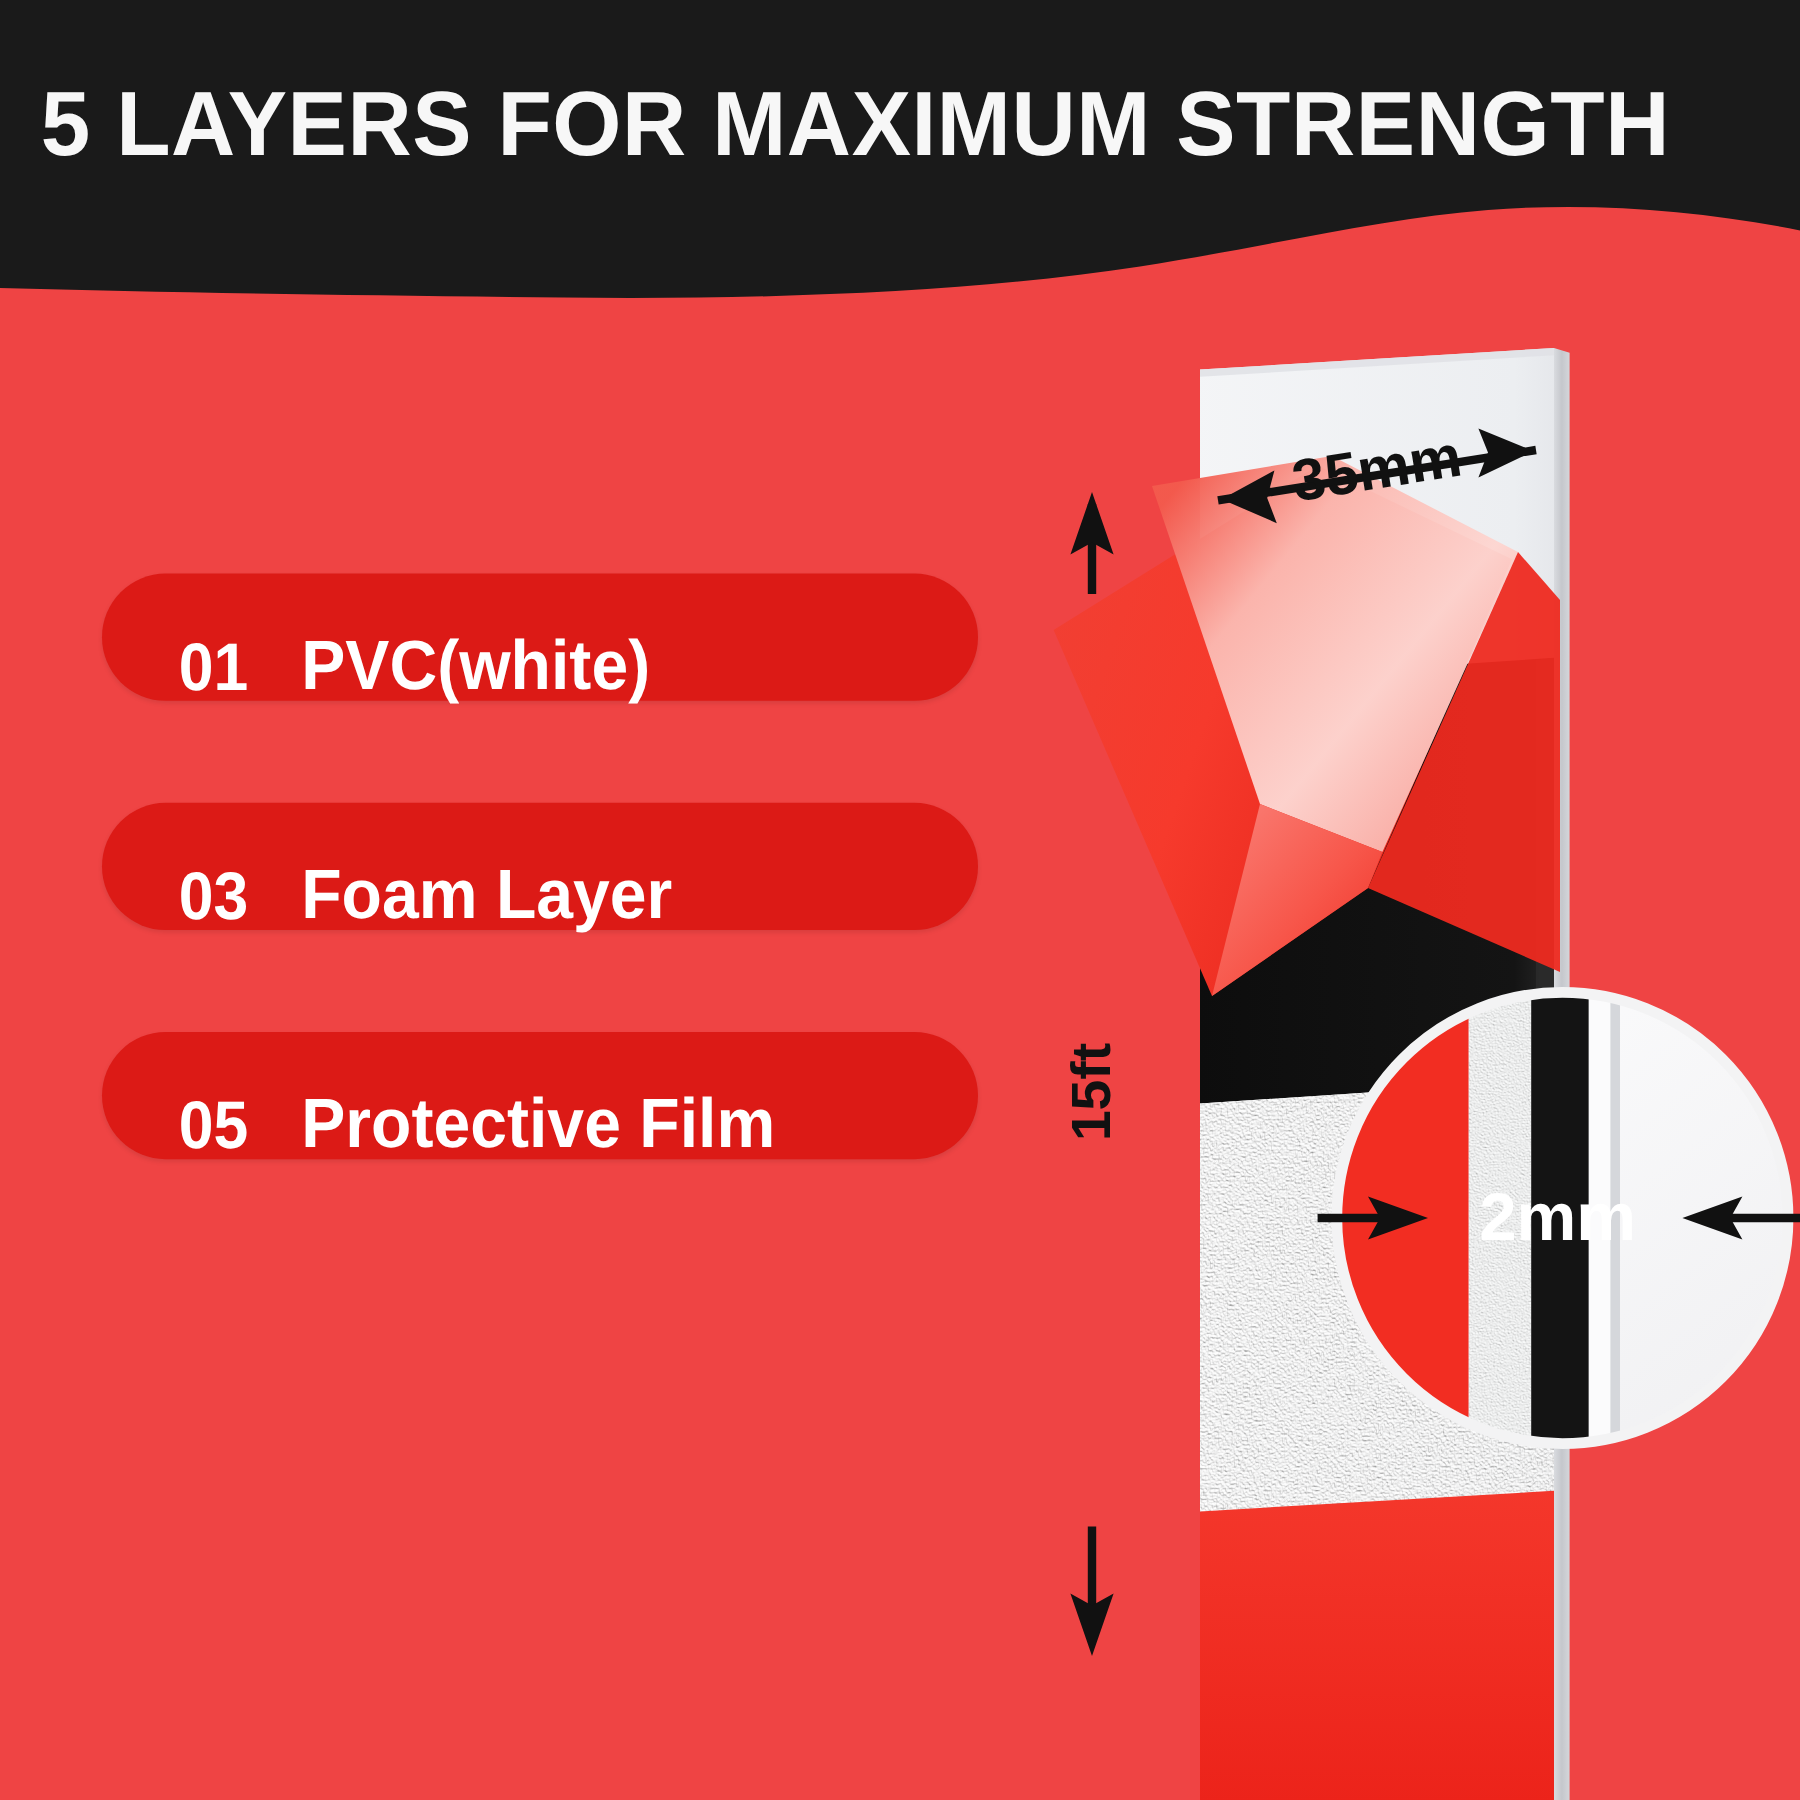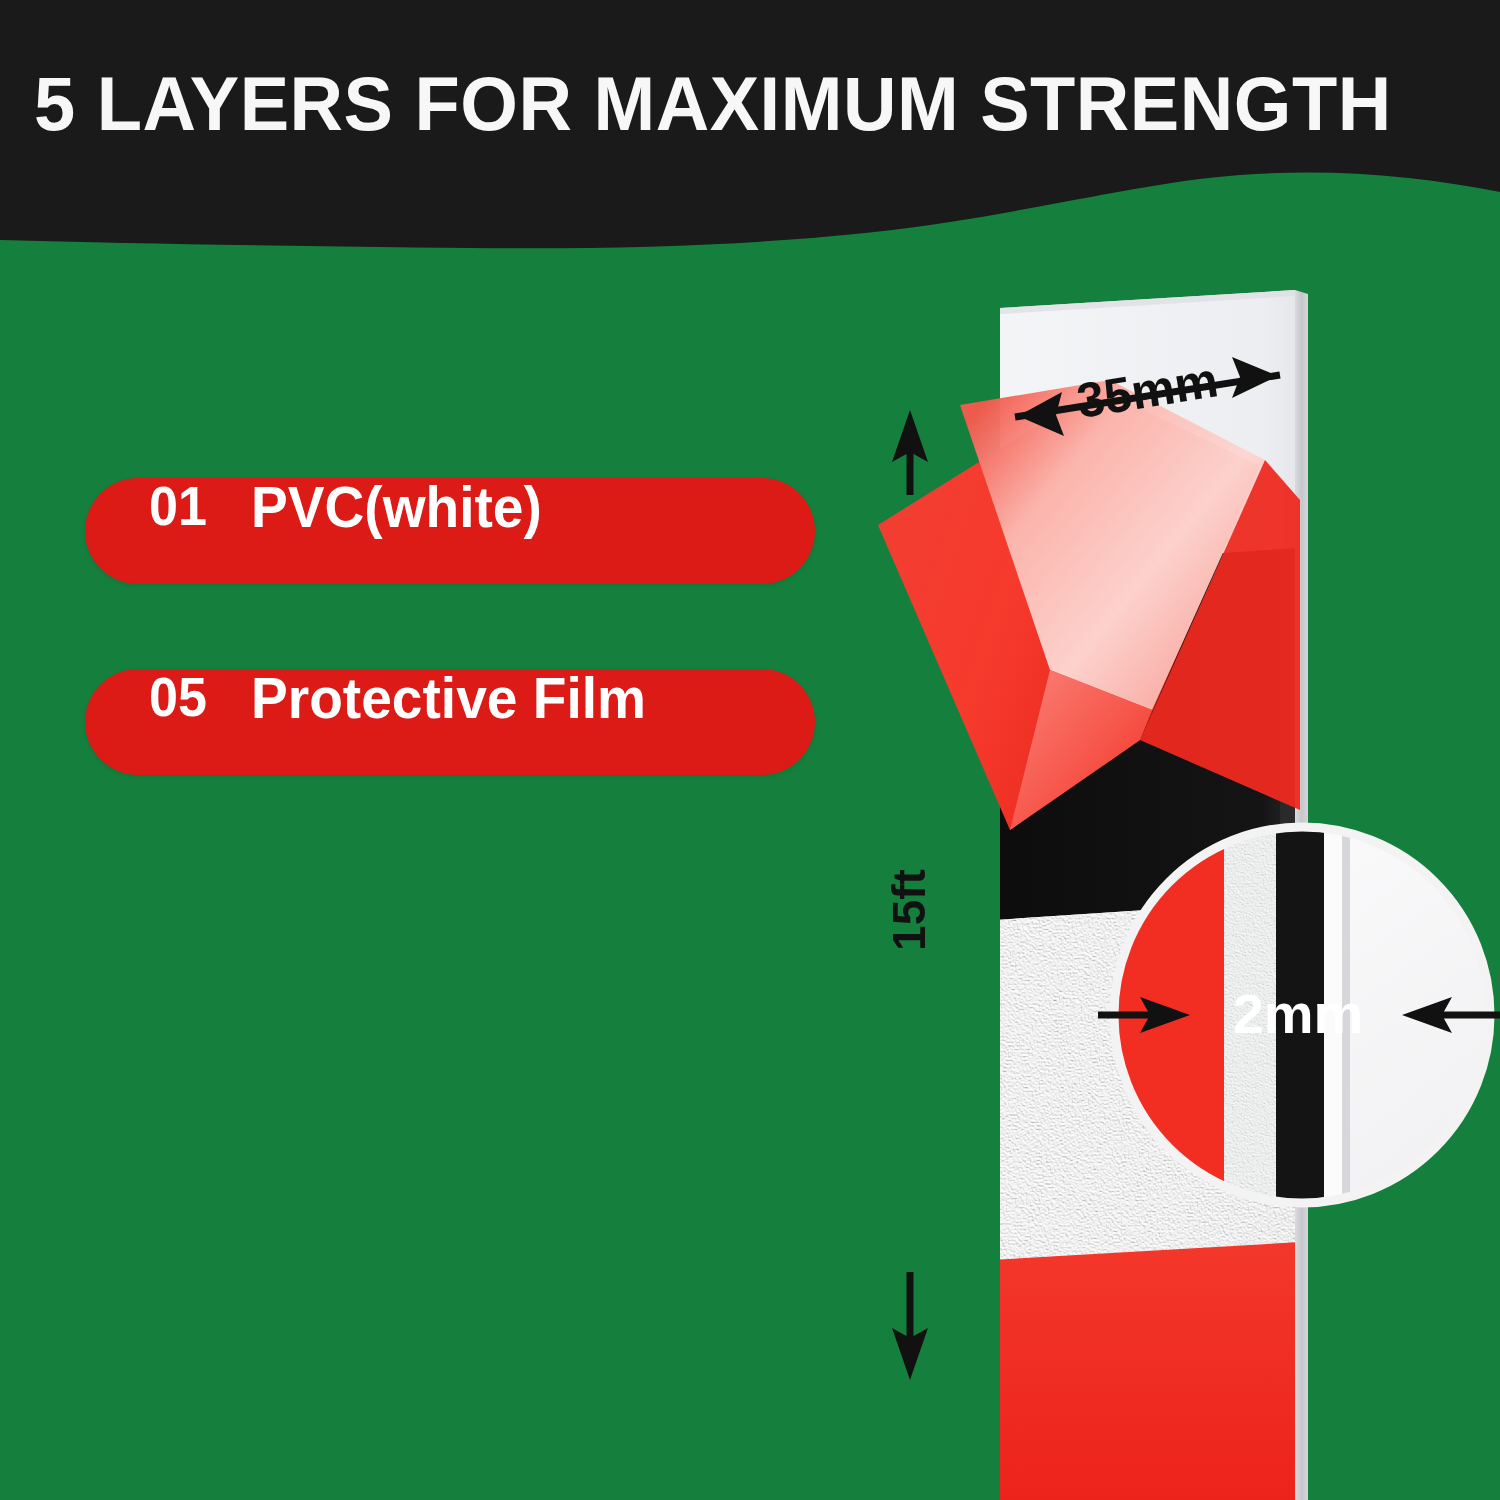--- a/index.html
+++ b/index.html
@@ -10,21 +10,21 @@
   body {
     width: 1500px;
     height: 1500px;
     font-family: "Liberation Sans", sans-serif;
     overflow: hidden;
   }
   #stage {
     position: relative;
     width: 1500px;
     height: 1500px;
-    background: #15803d;
+    background: #ef4444;
     overflow: hidden;
   }
 
   
   #header-banner {
     position: absolute;
     left: 0;
     top: 0;
     width: 1500px;
     height: 260px;
@@ -55,21 +55,21 @@
   }
   .legend-pill {
     position: relative;
     width: 730px;
     height: 106px;
     border-radius: 53px;
     background: #dc1a16;
     margin-bottom: 85px;
     box-shadow: 0 2px 4px rgba(0,0,0,0.10);
     display: flex;
-    align-items: flex-start;
+    align-items: flex-end;
   }
   .legend-pill:last-child { margin-bottom: 16px; }
   .pill-num {
     color: #ffffff;
     font-family: "Liberation Sans", sans-serif;
     font-weight: bold;
     font-size: 56px;
     line-height: 56px;
     margin-left: 64px;
     transform: scaleX(0.93);
@@ -122,20 +122,24 @@
   </div>
 
   <div id="legend-list">
 
     <div class="legend-pill">
       <span class="pill-num">01</span>
       <span class="pill-label">PVC(white)</span>
     </div>
 
 
+    <div class="legend-pill">
+      <span class="pill-num">03</span>
+      <span class="pill-label">Foam Layer</span>
+    </div>
 
 
     <div class="legend-pill">
       <span class="pill-num">05</span>
       <span class="pill-label">Protective Film</span>
     </div>
 
   </div>
 
   <div id="product-illustration">

